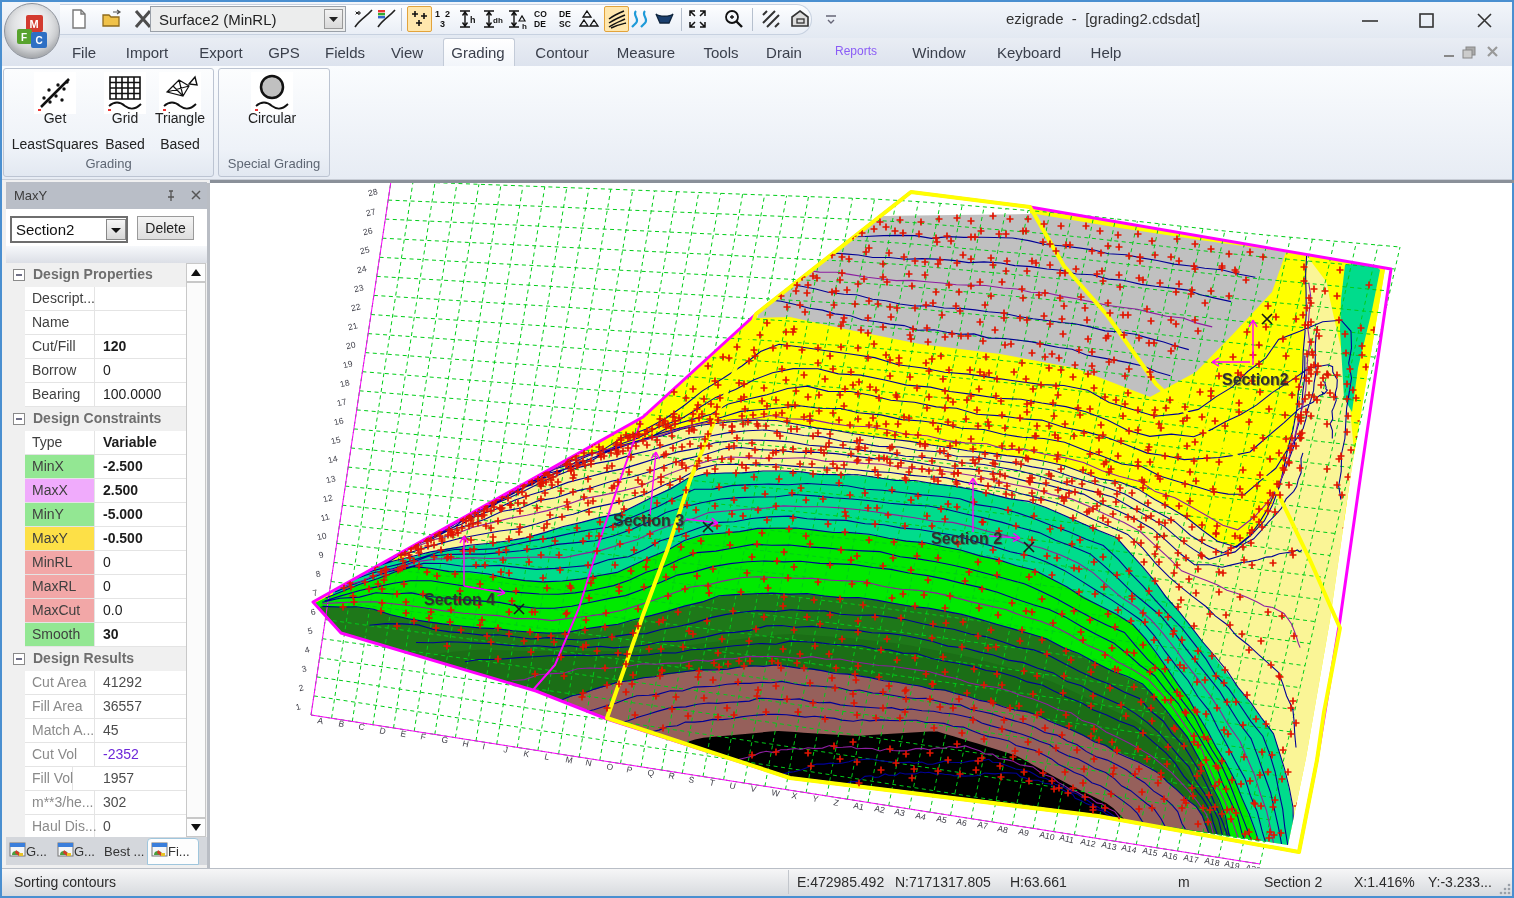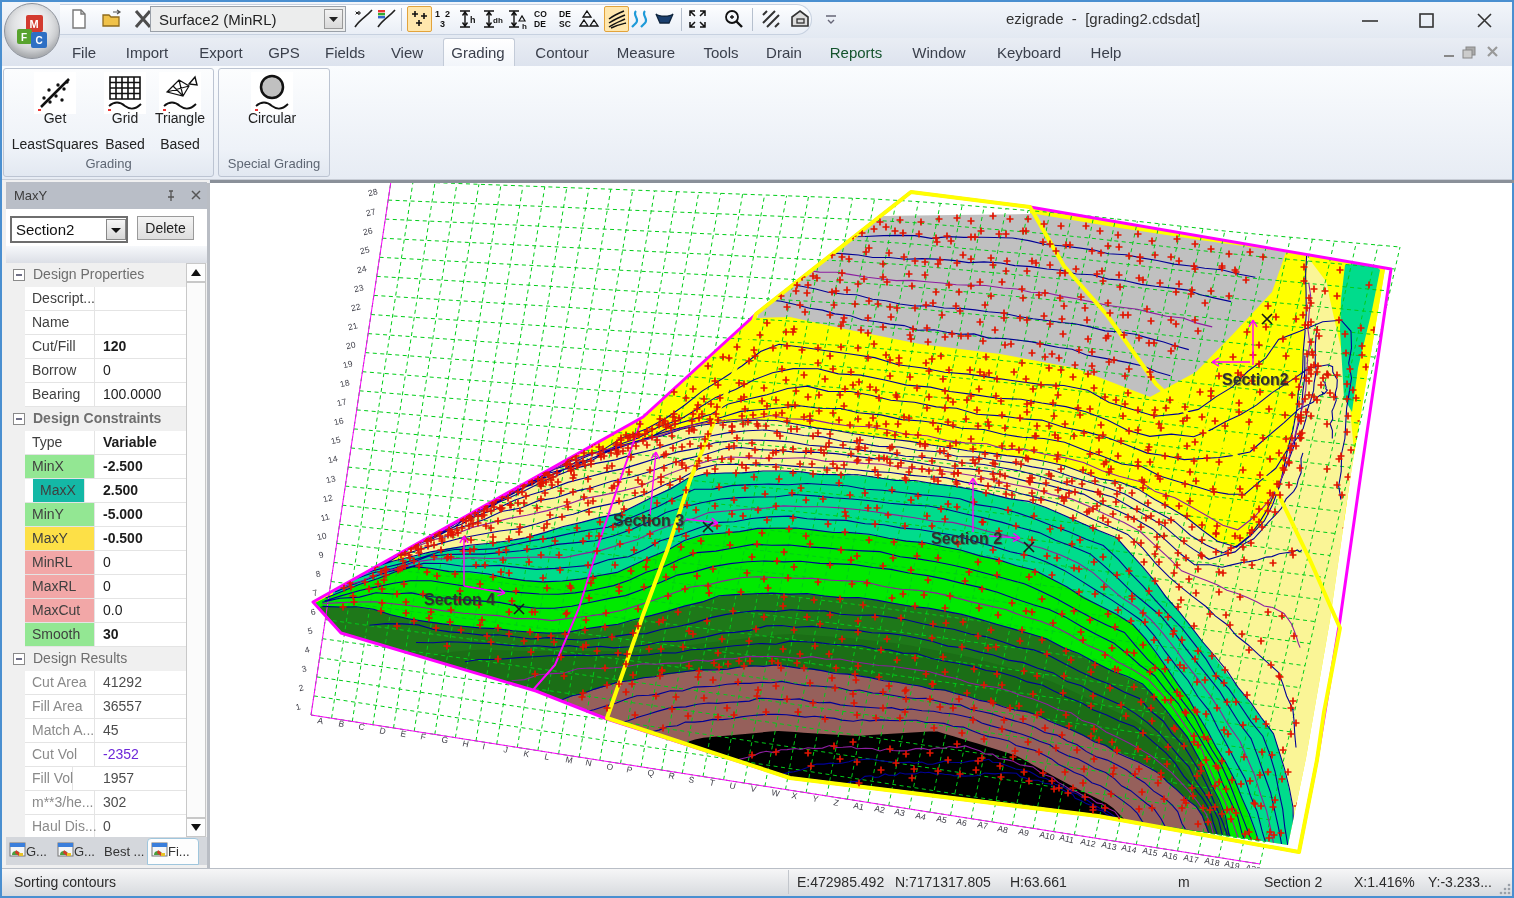--- a/index.html
+++ b/index.html
@@ -2003,21 +2003,21 @@
 <div class="abs" style="left:147px;top:44px;transform:translateX(-50%);font-size:15px;color:#3a3f4b">Import</div>
 <div class="abs" style="left:221px;top:44px;transform:translateX(-50%);font-size:15px;color:#3a3f4b">Export</div>
 <div class="abs" style="left:284px;top:44px;transform:translateX(-50%);font-size:15px;color:#3a3f4b">GPS</div>
 <div class="abs" style="left:345px;top:44px;transform:translateX(-50%);font-size:15px;color:#3a3f4b">Fields</div>
 <div class="abs" style="left:407px;top:44px;transform:translateX(-50%);font-size:15px;color:#3a3f4b">View</div>
 <div class="abs" style="left:478px;top:44px;transform:translateX(-50%);font-size:15px;color:#3a3f4b">Grading</div>
 <div class="abs" style="left:562px;top:44px;transform:translateX(-50%);font-size:15px;color:#3a3f4b">Contour</div>
 <div class="abs" style="left:646px;top:44px;transform:translateX(-50%);font-size:15px;color:#3a3f4b">Measure</div>
 <div class="abs" style="left:721px;top:44px;transform:translateX(-50%);font-size:15px;color:#3a3f4b">Tools</div>
 <div class="abs" style="left:784px;top:44px;transform:translateX(-50%);font-size:15px;color:#3a3f4b">Drain</div>
-<div class="abs" style="left:856px;top:44px;transform:translateX(-50%);font-size:15px;color:#14532d">Reports</div>
+<div class="abs" style="left:856px;top:44px;transform:translateX(-50%);font-size:12px;color:#8b5cf6">Reports</div>
 <div class="abs" style="left:939px;top:44px;transform:translateX(-50%);font-size:15px;color:#3a3f4b">Window</div>
 <div class="abs" style="left:1029px;top:44px;transform:translateX(-50%);font-size:15px;color:#3a3f4b">Keyboard</div>
 <div class="abs" style="left:1106px;top:44px;transform:translateX(-50%);font-size:15px;color:#3a3f4b">Help</div>
 <svg class="abs" style="left:1440px;top:42px" width="70" height="20">
     <path d="M4,14 h10" stroke="#888" stroke-width="2"></path>
     <rect x="26" y="5" width="9" height="8" fill="#aaa" stroke="#888"></rect>
     <rect x="23" y="8" width="9" height="8" fill="#ccc" stroke="#888"></rect>
     <path d="M48,5 l9,9 M57,5 l-9,9" stroke="#999" stroke-width="2.2"></path>
   </svg>
 <div class="abs" style="left:2px;top:66px;width:1510px;height:114px;background:linear-gradient(#fafcfe,#e7ecf4);border-bottom:1px solid #c8cdd6"></div>
@@ -2084,21 +2084,21 @@
 </div>
 <div class="abs" style="left:137px;top:216px;width:57px;height:24px;background:linear-gradient(#f4f4f4,#dedede);border:1px solid #9a9a9a;text-align:center;font-size:14px;color:#222;padding-top:3px">Delete</div>
 <div class="abs" style="left:6px;top:246px;width:201px;height:17px;background:linear-gradient(#f6f8fb,#dcdfe6)"></div>
 <div class="abs" style="left:6px;top:263px;width:180px;height:574px;background:#fff;overflow:hidden">
     <div class="abs" style="left:0;top:0;width:19px;height:574px;background:#f0f0f0"></div>
     <div class="abs" style="left:0;top:0px;width:180px;height:24px;background:#f0f0f0">
       <svg class="abs" style="left:7px;top:6px" width="12" height="12">
         <rect x="0.5" y="0.5" width="11" height="11" fill="#fff" stroke="#8a8a8a"></rect>
         <path d="M3,6 h6" stroke="#335" stroke-width="1.4"></path>
       </svg>
-      <div class="abs" style="left:27px;top:3px;font-size:14px;font-weight:normal;color:#6e6e6e">Design Properties</div>
+      <div class="abs" style="left:27px;top:3px;font-size:14px;font-weight:bold;color:#6e6e6e">Design Properties</div>
     </div>
     <div class="abs" style="left:19px;top:24px;width:161px;height:24px;border-bottom:1px solid #e4e4e4">
       <div class="abs" style="left:0;top:0;width:70px;height:23px;background:#fff;border-right:1px solid #e4e4e4">
         <div class="abs" style="left:7px;top:3px;font-size:14px;color:#3f3f3f;white-space:nowrap">Descript...</div>
       </div>
       <div class="abs" style="left:78px;top:3px;font-size:14px;font-weight:normal;color:#1c1c1c"></div>
     </div>
     <div class="abs" style="left:19px;top:48px;width:161px;height:24px;border-bottom:1px solid #e4e4e4">
       <div class="abs" style="left:0;top:0;width:70px;height:23px;background:#fff;border-right:1px solid #e4e4e4">
         <div class="abs" style="left:7px;top:3px;font-size:14px;color:#3f3f3f;white-space:nowrap">Name</div>
@@ -2136,21 +2136,21 @@
       </div>
       <div class="abs" style="left:78px;top:3px;font-size:14px;font-weight:bold;color:#1c1c1c">Variable</div>
     </div>
     <div class="abs" style="left:19px;top:192px;width:161px;height:24px;border-bottom:1px solid #e4e4e4">
       <div class="abs" style="left:0;top:0;width:70px;height:23px;background:#93e793;border-right:1px solid #e4e4e4">
         <div class="abs" style="left:7px;top:3px;font-size:14px;color:#3f3f3f;white-space:nowrap">MinX</div>
       </div>
       <div class="abs" style="left:78px;top:3px;font-size:14px;font-weight:bold;color:#1c1c1c">-2.500</div>
     </div>
     <div class="abs" style="left:19px;top:216px;width:161px;height:24px;border-bottom:1px solid #e4e4e4">
-      <div class="abs" style="left:8px;top:0;width:52px;height:23px;background:#14b8a6;border-right:1px solid #e4e4e4">
+      <div class="abs" style="left:0;top:0;width:70px;height:23px;background:#f0abfc;border-right:1px solid #e4e4e4">
         <div class="abs" style="left:7px;top:3px;font-size:14px;color:#3f3f3f;white-space:nowrap">MaxX</div>
       </div>
       <div class="abs" style="left:78px;top:3px;font-size:14px;font-weight:bold;color:#1c1c1c">2.500</div>
     </div>
     <div class="abs" style="left:19px;top:240px;width:161px;height:24px;border-bottom:1px solid #e4e4e4">
       <div class="abs" style="left:0;top:0;width:70px;height:23px;background:#93e793;border-right:1px solid #e4e4e4">
         <div class="abs" style="left:7px;top:3px;font-size:14px;color:#3f3f3f;white-space:nowrap">MinY</div>
       </div>
       <div class="abs" style="left:78px;top:3px;font-size:14px;font-weight:bold;color:#1c1c1c">-5.000</div>
     </div>
@@ -2182,21 +2182,21 @@
       <div class="abs" style="left:0;top:0;width:70px;height:23px;background:#93e793;border-right:1px solid #e4e4e4">
         <div class="abs" style="left:7px;top:3px;font-size:14px;color:#3f3f3f;white-space:nowrap">Smooth</div>
       </div>
       <div class="abs" style="left:78px;top:3px;font-size:14px;font-weight:bold;color:#1c1c1c">30</div>
     </div>
     <div class="abs" style="left:0;top:384px;width:180px;height:24px;background:#f0f0f0">
       <svg class="abs" style="left:7px;top:6px" width="12" height="12">
         <rect x="0.5" y="0.5" width="11" height="11" fill="#fff" stroke="#8a8a8a"></rect>
         <path d="M3,6 h6" stroke="#335" stroke-width="1.4"></path>
       </svg>
-      <div class="abs" style="left:27px;top:3px;font-size:14px;font-weight:normal;color:#6e6e6e">Design Results</div>
+      <div class="abs" style="left:27px;top:3px;font-size:14px;font-weight:bold;color:#6e6e6e">Design Results</div>
     </div>
     <div class="abs" style="left:19px;top:408px;width:161px;height:24px;border-bottom:1px solid #e4e4e4">
       <div class="abs" style="left:0;top:0;width:70px;height:23px;background:#fff;border-right:1px solid #e4e4e4">
         <div class="abs" style="left:7px;top:3px;font-size:14px;color:#8a8a8a;white-space:nowrap">Cut Area</div>
       </div>
       <div class="abs" style="left:78px;top:3px;font-size:14px;font-weight:normal;color:#4c4c4c">41292</div>
     </div>
     <div class="abs" style="left:19px;top:432px;width:161px;height:24px;border-bottom:1px solid #e4e4e4">
       <div class="abs" style="left:0;top:0;width:70px;height:23px;background:#fff;border-right:1px solid #e4e4e4">
         <div class="abs" style="left:7px;top:3px;font-size:14px;color:#8a8a8a;white-space:nowrap">Fill Area</div>

